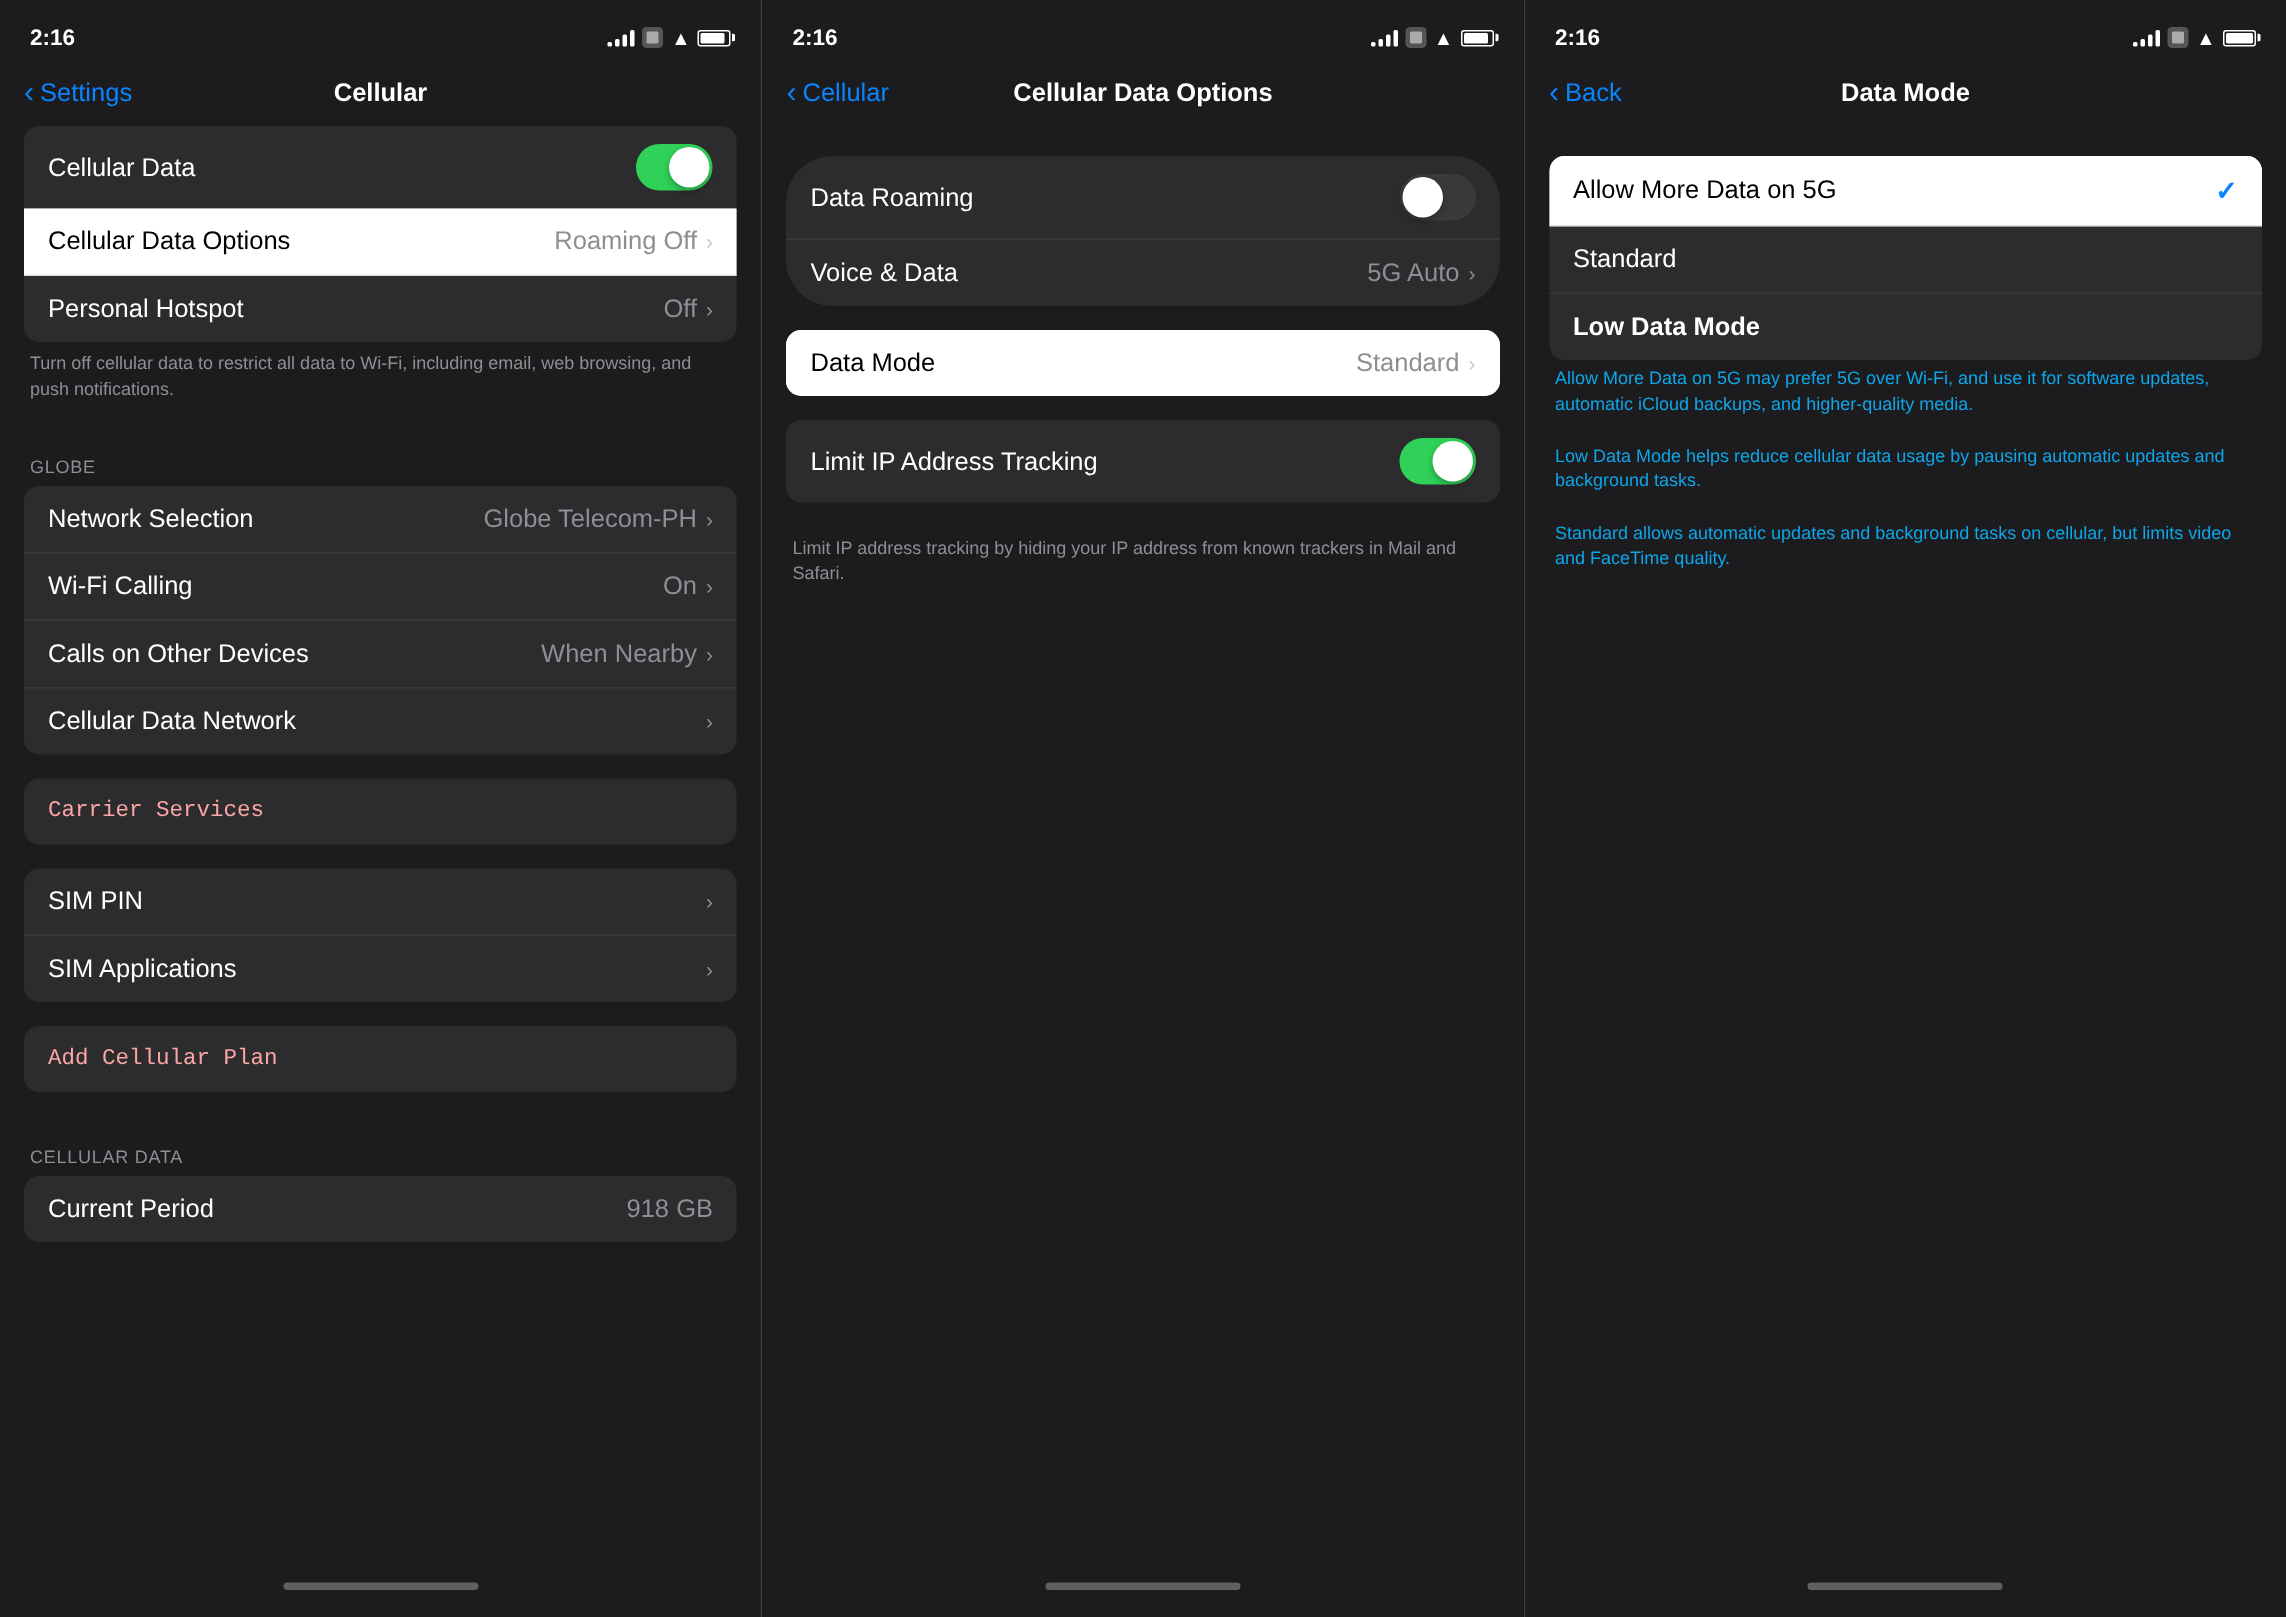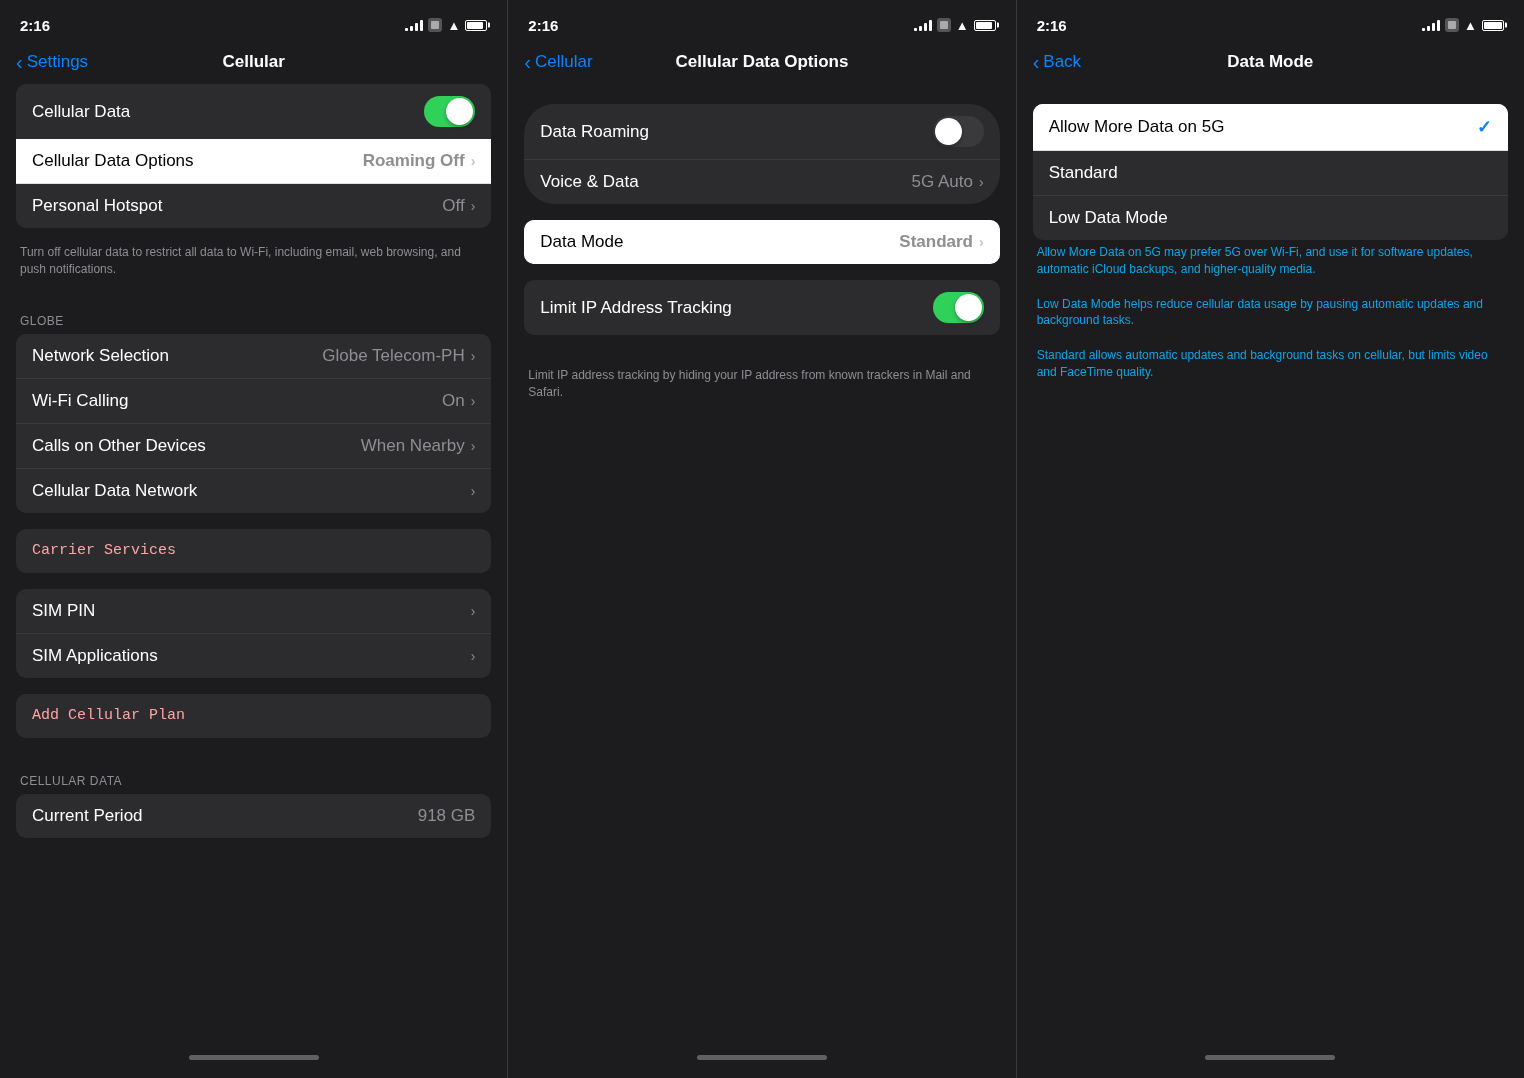--- a/index.html
+++ b/index.html
@@ -134,21 +134,21 @@
     .section-label {
       font-size: 12px;
       color: #8e8e93;
       text-transform: uppercase;
       padding: 20px 20px 6px;
       letter-spacing: 0.5px;
     }
     .section-desc {
       font-size: 12px;
       color: #8e8e93;
-      padding: 16px 20px 16px;
+      padding: 6px 20px 16px;
       line-height: 1.4;
     }
 
     
     .list-group {
       background: #2c2c2e;
       border-radius: 10px;
       margin: 0 16px 16px;
       overflow: hidden;
     }
@@ -166,21 +166,20 @@
     }
     .list-item.highlighted {
       background: #fff;
       color: #000;
     }
     .list-item.highlighted .item-label {
       color: #000;
     }
     .list-item.highlighted .item-value {
       color: #8e8e93;
-      font-weight: bold;
     }
     .list-item.highlighted .chevron {
       color: #c7c7cc;
     }
     .item-label {
       font-size: 17px;
       color: #fff;
     }
     .item-value {
       font-size: 17px;
@@ -511,21 +510,21 @@
       </div>
     </div>
 
     <div style="margin: 0 16px 0; background: #2c2c2e; overflow: hidden; border-bottom: 0.5px solid #3a3a3c;">
       <div class="list-item">
         <span class="item-label">Standard</span>
       </div>
     </div>
 
     <div style="margin: 0 16px 0; background: #2c2c2e; border-radius: 0 0 10px 10px; overflow: hidden;">
-      <div class="list-item" style="border-bottom:none;">
+      <div class="list-item" style="border-bottom:none;font-weight:bold;">
         <span class="item-label">Low Data Mode</span>
       </div>
     </div>
 
     <div class="data-mode-desc">Allow More Data on 5G may prefer 5G over Wi-Fi, and use it for software updates, automatic iCloud backups, and higher-quality media.</div>
     <div class="data-mode-desc">Low Data Mode helps reduce cellular data usage by pausing automatic updates and background tasks.</div>
     <div class="data-mode-desc">Standard allows automatic updates and background tasks on cellular, but limits video and FaceTime quality.</div>
 
   </div>
 

